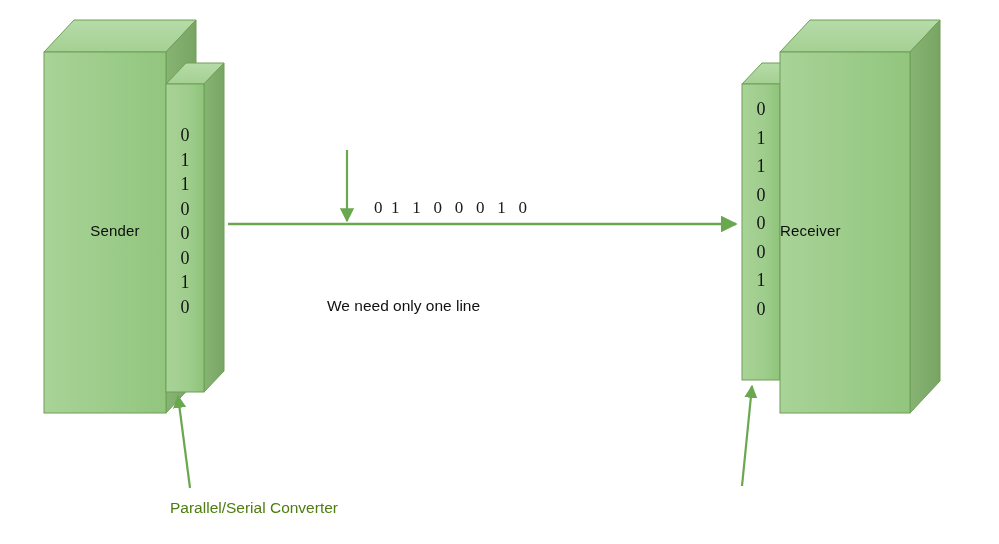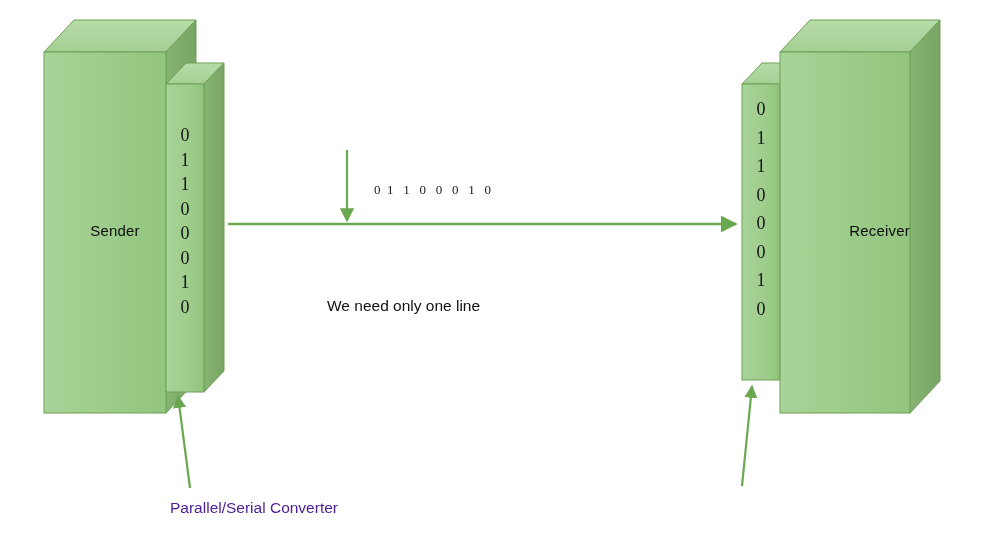--- a/index.html
+++ b/index.html
@@ -23,30 +23,30 @@
     align-items:center;justify-content:space-between;
     font-family:"Liberation Serif", serif;
     font-size:18px;color:#131313;line-height:1;
   }
   .bitcol span{display:block;}
 
   
   .serial-bits{
     position:absolute;
     font-family:"Liberation Serif", serif;
-    font-size:13px;color:#1a1a1a;
-    letter-spacing:0;white-space:pre;
+    font-size:17px;color:#1a1a1a;
+    letter-spacing:0;white-space:pre;margin-top:16px;
   }
   .caption{
     font-family:"Liberation Sans", sans-serif;
     font-size:15.5px;color:#111111;
   }
   .conv-label{
     font-family:"Liberation Sans", sans-serif;
-    font-size:15.5px;color:#4c1d95;
+    font-size:15.5px;color:#4d7c0f;
   }
 </style>
 </head>
 <body>
 
 <div id="stage">
 
   <svg id="scene" viewBox="0 0 999 544">
     <defs>
       <linearGradient id="gFront" x1="0" y1="0" x2="1" y2="0">
@@ -104,21 +104,21 @@
     <line x1="228" y1="224" x2="736" y2="224" stroke="#6aa84f" stroke-width="2.4" marker-end="url(#arrowR)"></line>
 
     <line x1="347" y1="150" x2="347" y2="221" stroke="#6aa84f" stroke-width="2.2" marker-end="url(#arrowD)"></line>
 
     <line x1="190" y1="488" x2="178" y2="396" stroke="#6aa84f" stroke-width="2.2" marker-end="url(#arrowU)"></line>
     <line x1="742" y1="486" x2="752" y2="386" stroke="#6aa84f" stroke-width="2.2" marker-end="url(#arrowU)"></line>
   </svg>
 
   <div class="lbl box-title" style="left:44px;top:222px;width:142px;text-align:center;">Sender</div>
 
-  <div class="lbl box-title" style="left:780px;top:222px;width:130px;text-align:right;">Receiver</div>
+  <div class="lbl box-title" style="left:780px;top:222px;width:130px;text-align:left;">Receiver</div>
 
   <div class="bitcol" id="sender-bits" style="left:166px;top:126px;width:38px;height:190px;">
       <span>0</span>
       <span>1</span>
       <span>1</span>
       <span>0</span>
       <span>0</span>
       <span>0</span>
       <span>1</span>
       <span>0</span>

